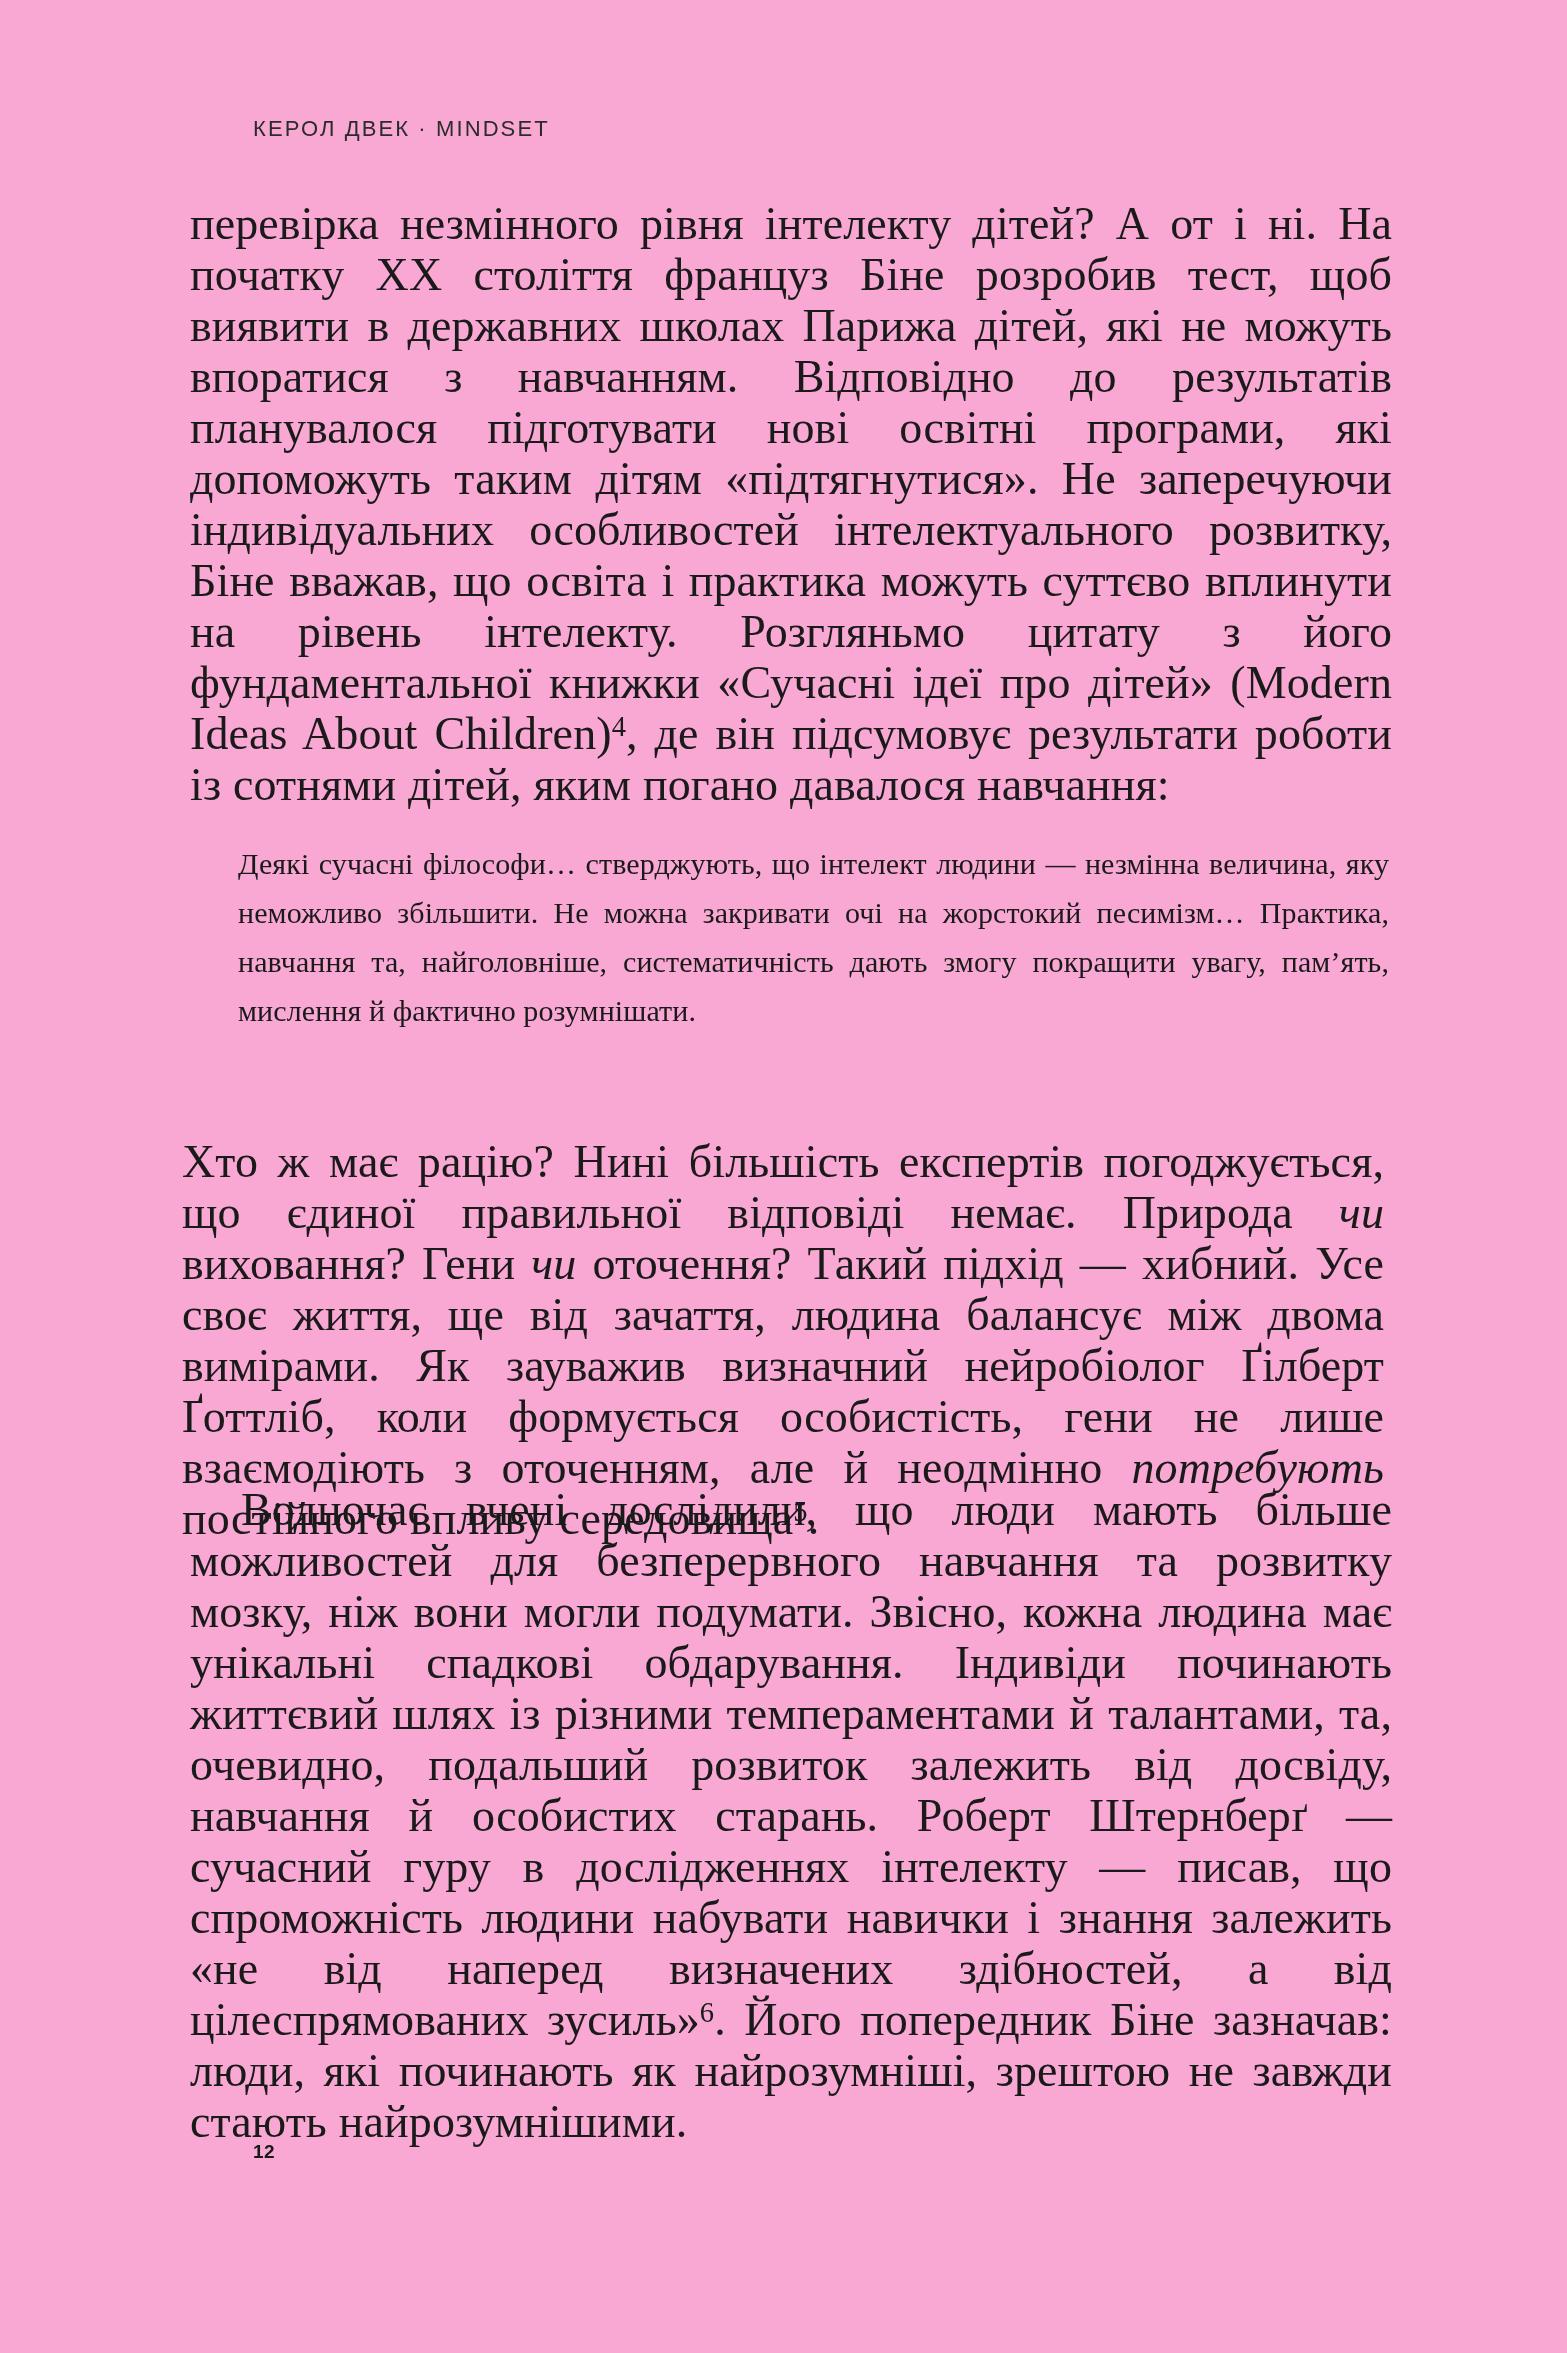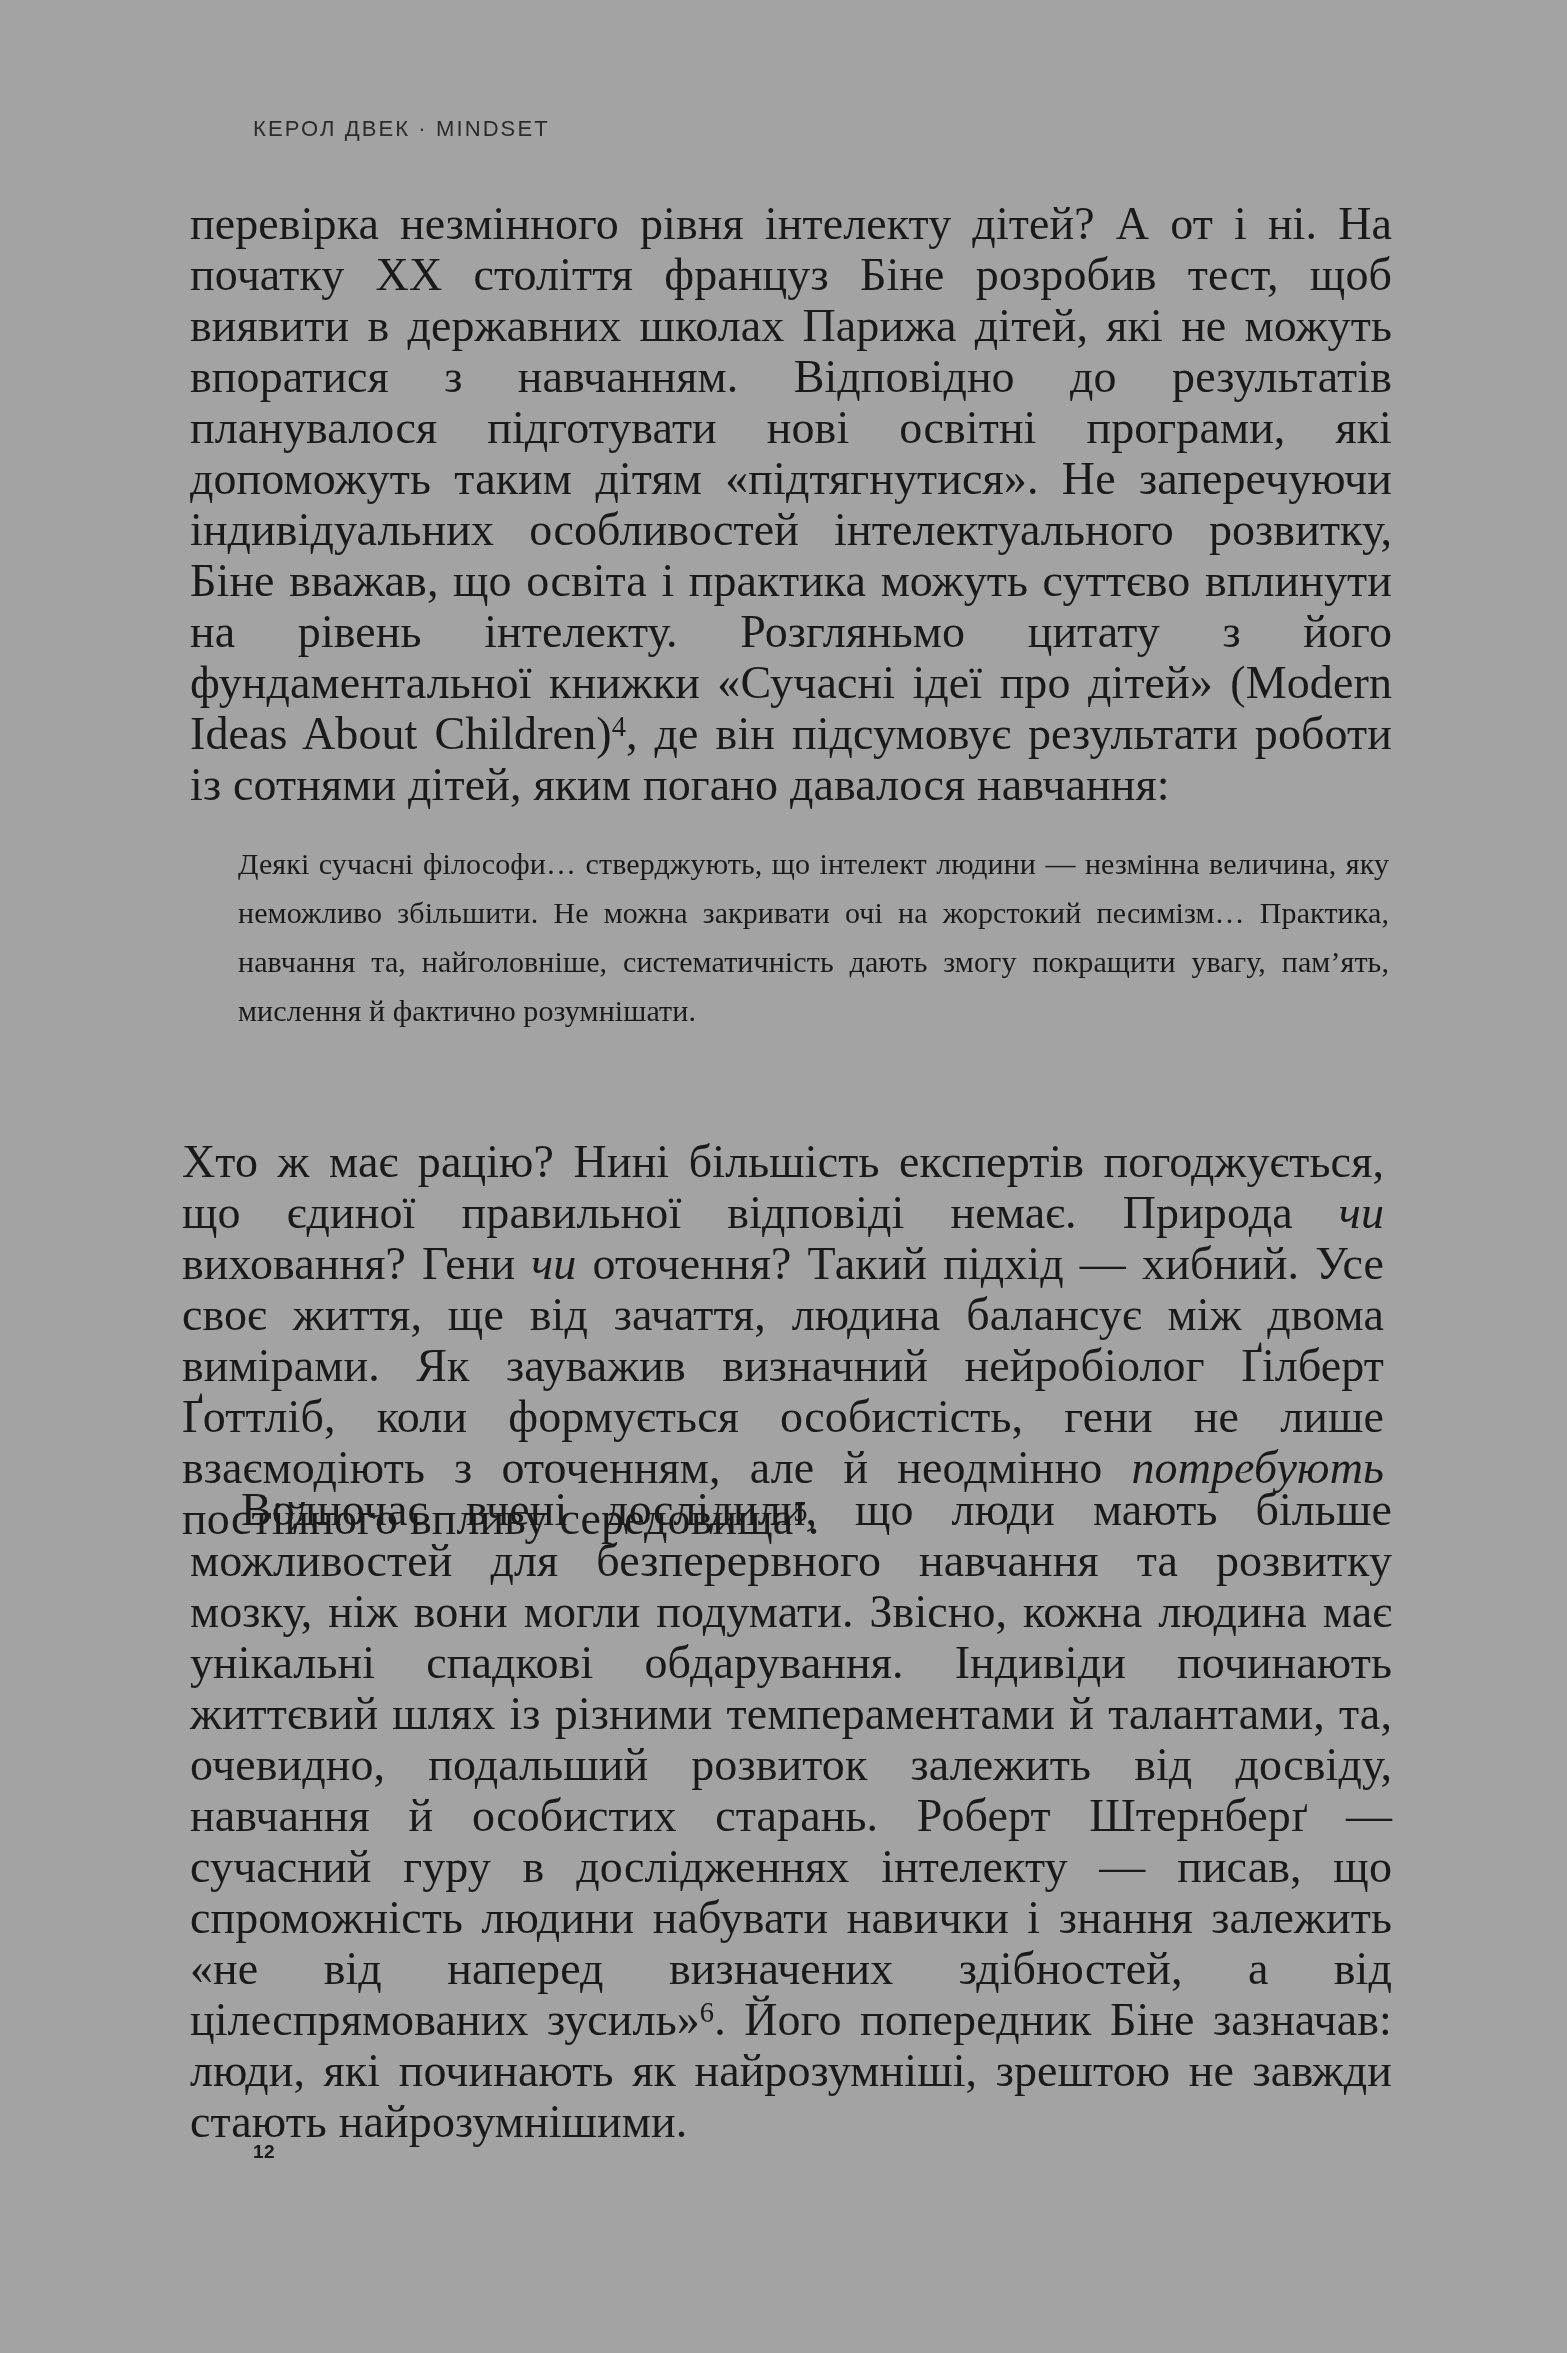--- a/index.html
+++ b/index.html
@@ -6,21 +6,21 @@
   html, body {
     margin: 0;
     padding: 0;
     background: #ffffff;
   }
 
   .page {
     position: relative;
     width: 1568px;
     height: 2354px;
-    background: #a3a3a3;
+    background: #f9a8d4;
     box-sizing: border-box;
     font-family: "Liberation Serif", "DejaVu Serif", serif;
     color: #1a1a1a;
     overflow: hidden;
   }
 
   
   .running-head {
     position: absolute;
     top: 116px;

